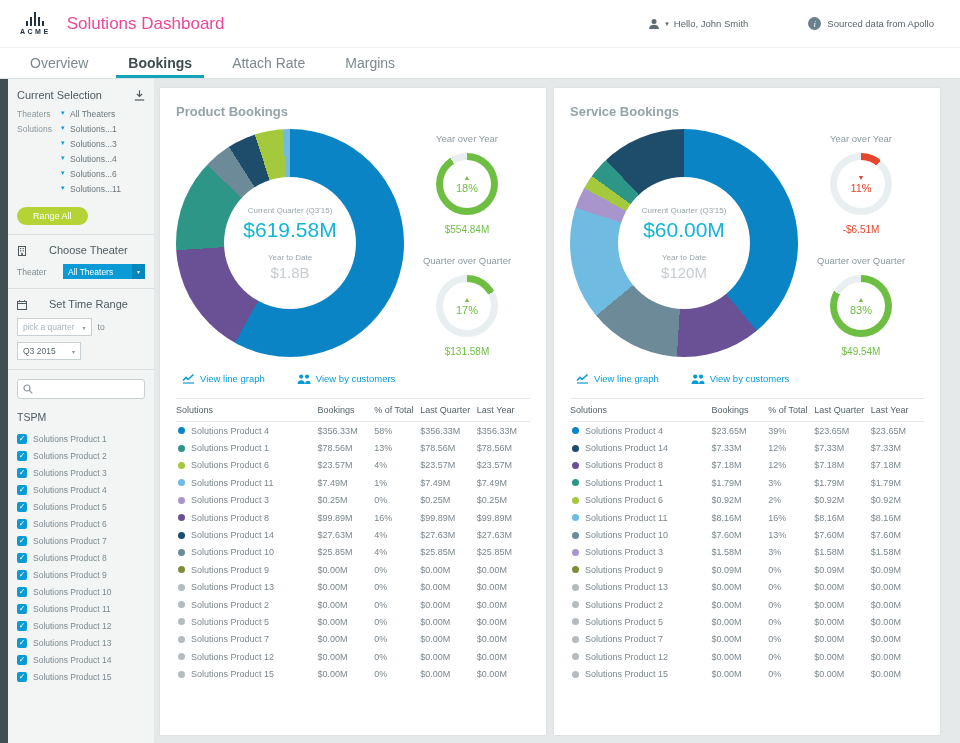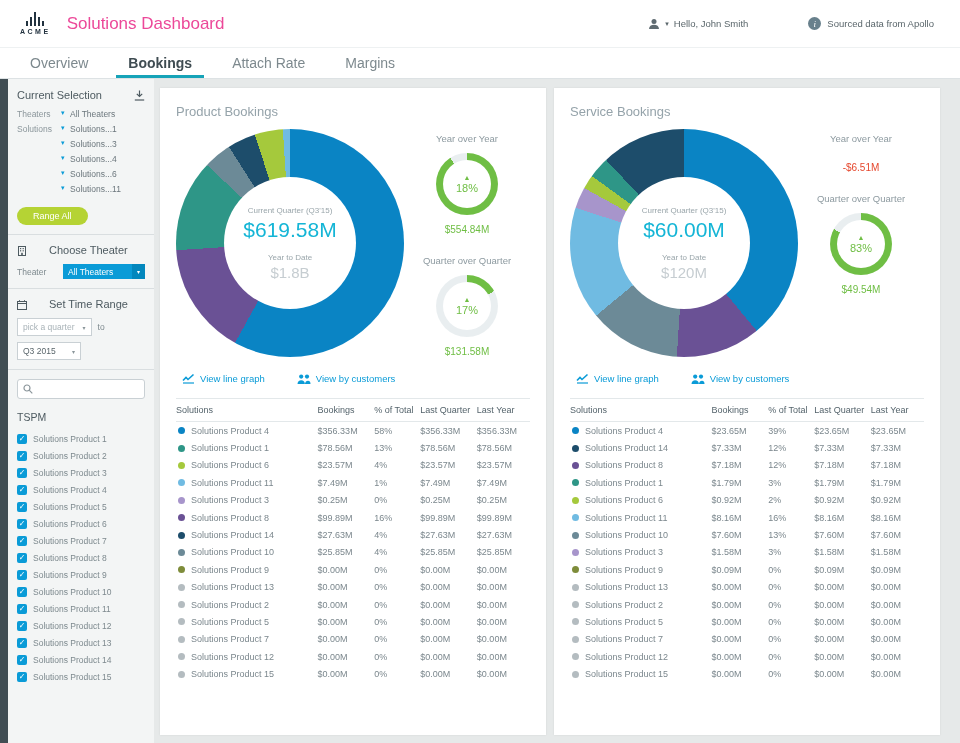--- a/index.html
+++ b/index.html
@@ -57,21 +57,21 @@
   .search-box input{border:none;outline:none;flex:1;font-size:9px;width:100%;background:transparent;font-family:"Liberation Sans",sans-serif;color:#5a666b}
   .tspm-title{font-size:10.5px;color:#4d5a60;margin-bottom:7px}
   .prod-row{display:flex;align-items:center;gap:6px;height:17px}
   .checkbox{width:10px;height:10px;background:var(--accent,#0a9bd7);border-radius:2px;color:#fff;font-size:8px;line-height:10px;text-align:center;cursor:pointer;flex:none}
   .prod-label{color:#7d898e}
 
   
   .main{flex:1;padding:9px 6px 8px}
   .panels{display:flex;gap:8px;height:100%}
   .card{background:#fff;width:386px;padding:16px 16px 0;overflow:hidden;box-shadow:0 0 2px rgba(0,0,0,.08)}
-  .card-title{font-size:13px;color:#95a3aa;font-weight:400;margin-bottom:10px}
+  .card-title{font-size:13px;color:#95a3aa;font-weight:700;margin-bottom:10px}
   .chart-row{display:flex}
   .donut{width:228px;height:228px;border-radius:50%;position:relative;flex:none;cursor:pointer}
   .donut-inner{position:absolute;left:50%;top:50%;width:132px;height:132px;margin:-66px 0 0 -66px;background:#fff;border-radius:50%;display:flex;flex-direction:column;align-items:center;justify-content:center;text-align:center}
   .d-label{font-size:8px;color:#9aa6ab}
   .d-value{font-size:21px;color:var(--center,#14b5d6);margin-top:3px}
   .d-ytd-label{font-size:8px;color:#9aa6ab;margin-top:11px}
   .d-ytd{font-size:15px;color:#c6cdd1;margin-top:2px}
   .gauges{flex:1;display:flex;flex-direction:column;align-items:center;padding-top:4px}
   .gauge-group{display:flex;flex-direction:column;align-items:center}
   .gauge-group + .gauge-group{margin-top:20px}
@@ -519,20 +519,26 @@
                 <div class="donut-inner">
                   <div class="d-label">Current Quarter (Q3'15)</div>
                   <div class="d-value">$60.00M</div>
                   <div class="d-ytd-label">Year to Date</div>
                   <div class="d-ytd">$120M</div>
                 </div>
               </div>
               <div class="gauges">
                 <div class="gauge-group">
                   <div class="gauge-label">Year over Year</div>
+                  <div class="gauge-ring" style="background:conic-gradient(#e5472d 0 39.6deg,#e9eef0 39.6deg 360deg)">
+                    <div class="gauge-inner">
+                      <span class="gauge-arrow" style="color:#e5472d">▼</span>
+                      <span class="gauge-pct" style="color:#e5472d">11%</span>
+                    </div>
+                  </div>
                   <div class="gauge-value" style="color:#e5472d">-$6.51M</div>
                 </div>
                 <div class="gauge-group">
                   <div class="gauge-label">Quarter over Quarter</div>
                   <div class="gauge-ring" style="background:conic-gradient(#6fbe44 0 298.8deg,#e9eef0 298.8deg 360deg)">
                     <div class="gauge-inner">
                       <span class="gauge-arrow" style="color:#6fbe44">▲</span>
                       <span class="gauge-pct" style="color:#6fbe44">83%</span>
                     </div>
                   </div>

